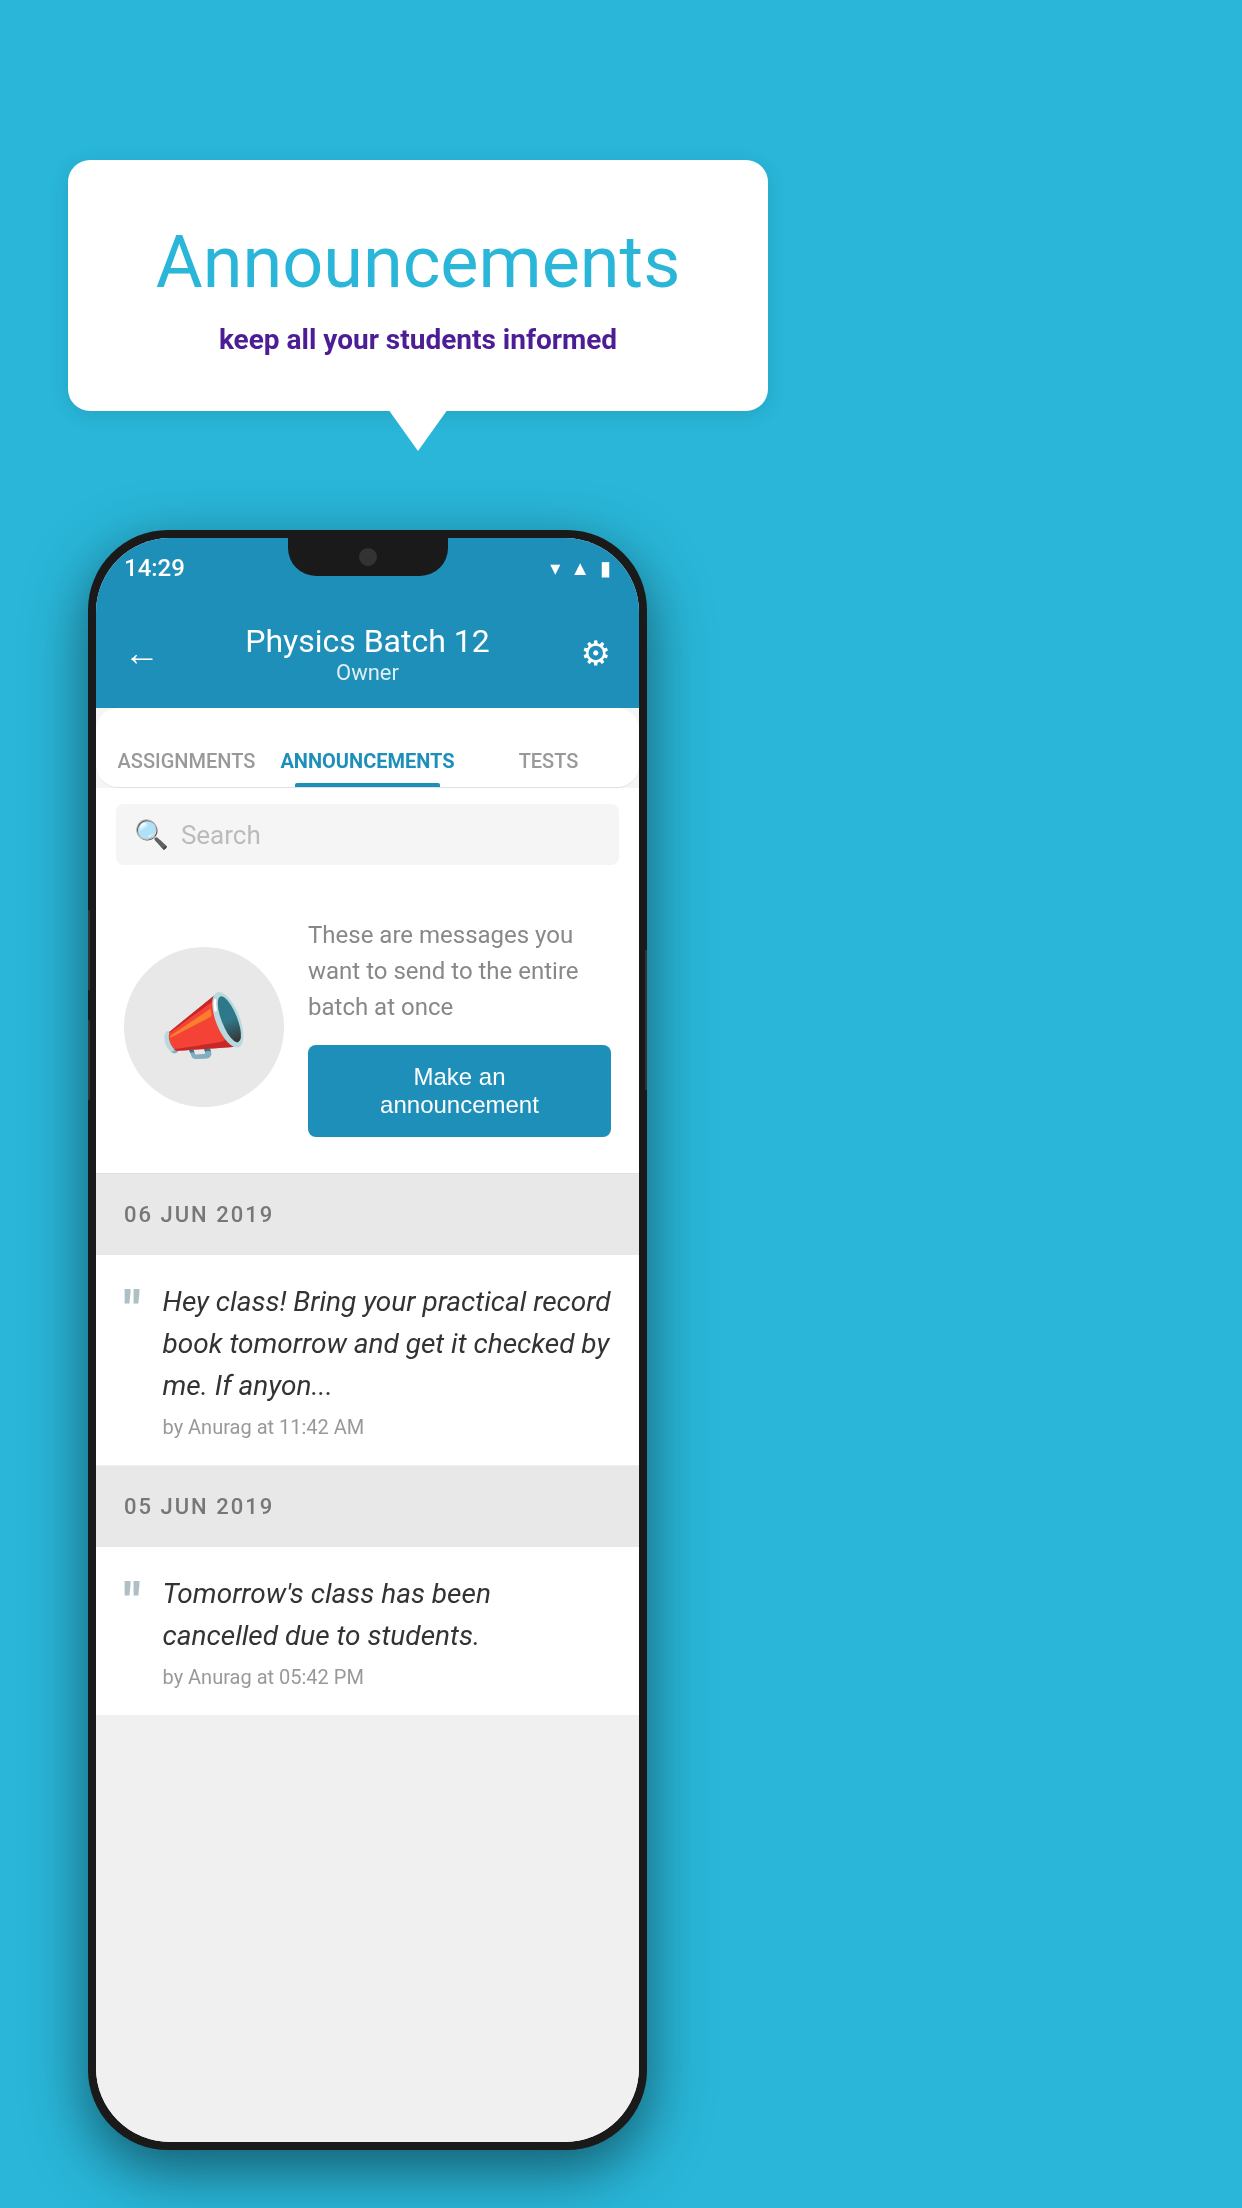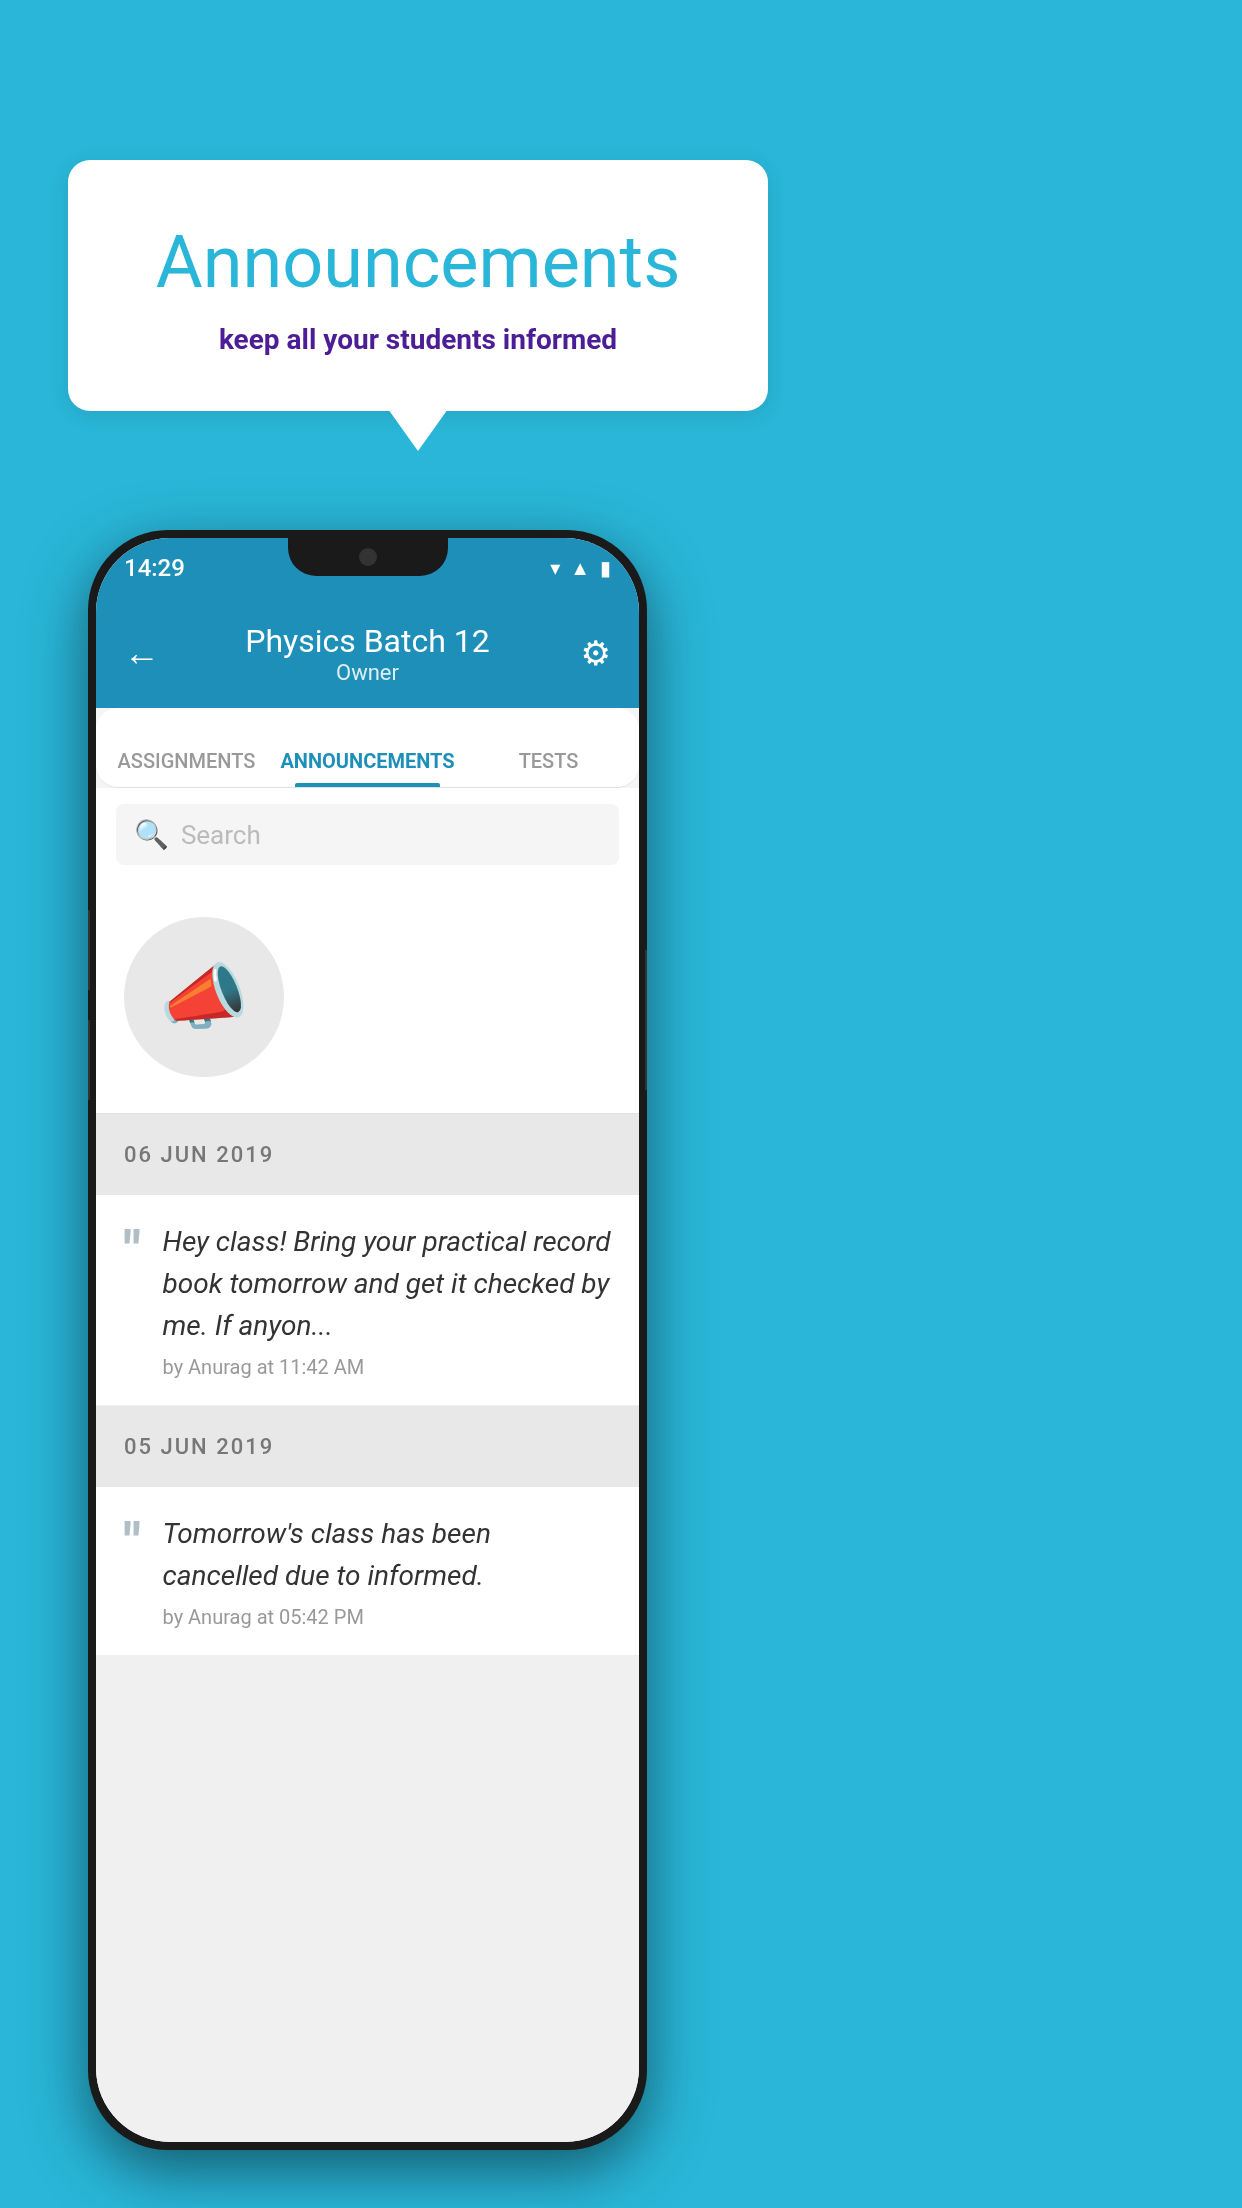--- a/index.html
+++ b/index.html
@@ -412,37 +412,41 @@
         <div class="search-bar">
           <span class="search-icon-svg">🔍</span>
           <span class="search-text">Search</span>
         </div>
       </div>
 
       <div class="promo-card">
         <div class="promo-icon-circle">
           <span class="megaphone-icon">📣</span>
         </div>
+        <div class="promo-text-area">
+          <div class="promo-description">These are messages you want to send to the entire batch at once</div>
+          <button class="make-announcement-btn">Make an announcement</button>
+        </div>
       </div>
 
       <div class="date-separator">06  JUN  2019</div>
 
       <div class="announcement-item">
         <div class="quote-icon">"</div>
         <div class="announcement-text">
           <div class="announcement-body">Hey class! Bring your practical record book tomorrow and get it checked by me. If anyon...</div>
           <div class="announcement-meta">by Anurag at 11:42 AM</div>
         </div>
       </div>
 
       <div class="date-separator">05  JUN  2019</div>
 
       <div class="announcement-item">
         <div class="quote-icon">"</div>
         <div class="announcement-text">
-          <div class="announcement-body">Tomorrow's class has been cancelled due to informed.</div>
+          <div class="announcement-body">Tomorrow's class has been cancelled due to students.</div>
           <div class="announcement-meta">by Anurag at 05:42 PM</div>
         </div>
       </div>
 
     </div>
   </div>
 </div>
 
 </body></html>

